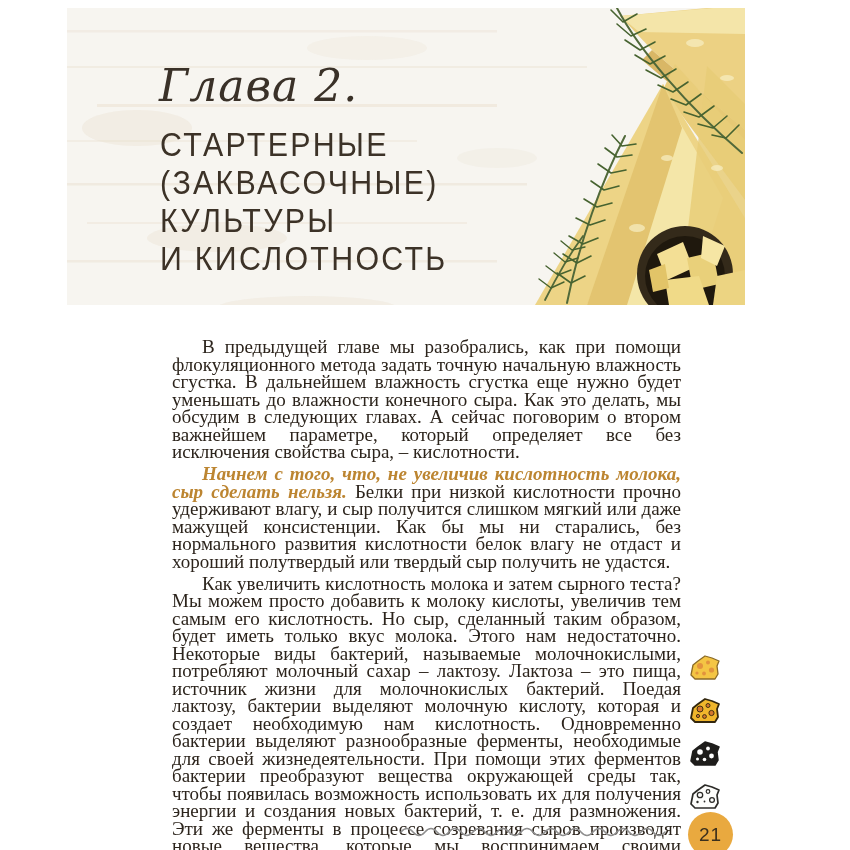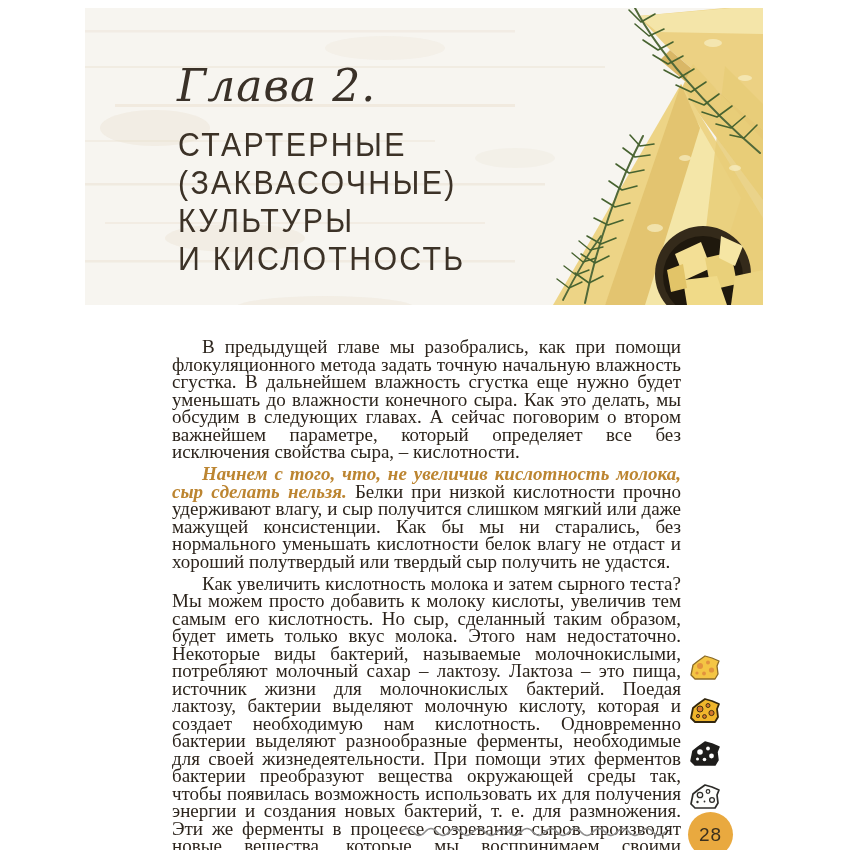--- a/index.html
+++ b/index.html
@@ -2,21 +2,21 @@
 <html lang="ru"><head>
 <meta charset="utf-8">
 <style>
   * { margin:0; padding:0; box-sizing:border-box; }
   body { background:#ffffff; font-family:"Liberation Serif", serif; }
   .page {
     position:relative; width:850px; height:850px; background:#ffffff;
     overflow:hidden; margin:0 auto;
   }
   
-  .hero { position:absolute; left:85px; top:8px; width:678px; height:297px; }
+  .hero { position:absolute; left:67px; top:8px; width:678px; height:297px; }
   .hero-bg { position:absolute; left:0; top:0; width:678px; height:297px; display:block; }
   .chapter-script {
     position:absolute; left:92px; top:52px;
     font-family:"DejaVu Serif", serif; font-style:italic;
     font-size:44px; color:#3a3128; letter-spacing:1px;
   }
   .chapter-title {
     position:absolute; left:93px; top:118px;
     font-family:"Liberation Sans", sans-serif;
     font-size:33px; line-height:38px; color:#3c3227;
@@ -131,21 +131,21 @@
     <div class="chapter-title">
       <div>СТАРТЕРНЫЕ</div>
       <div>(ЗАКВАСОЧНЫЕ)</div>
       <div>КУЛЬТУРЫ</div>
       <div>И КИСЛОТНОСТЬ</div>
     </div>
   </div>
 
   <div class="body-text">
     <p><span>В предыдущей главе мы разобрались, как при помощи флокуляционного метода задать точную начальную влажность сгустка. В дальнейшем влажность сгустка еще нужно будет уменьшать до влажности конечного сыра. Как это делать, мы обсудим в следующих главах. А сейчас поговорим о втором важнейшем параметре, который определяет все без исключения свойства сыра, – кислотности.</span></p>
-    <p><span class="lead">Начнем с того, что, не увеличив кислотность молока, сыр сделать нельзя.</span> <span>Белки при низкой кислотности прочно удерживают влагу, и сыр получится слишком мягкий или даже мажущей консистенции. Как бы мы ни старались, без нормального уменьшать кислотности белок влагу не отдаст и хороший полутвердый или твердый сыр получить не удастся.</span></p>
+    <p><span class="lead">Начнем с того, что, не увеличив кислотность молока, сыр сделать нельзя.</span> <span>Белки при низкой кислотности прочно удерживают влагу, и сыр получится слишком мягкий или даже мажущей консистенции. Как бы мы ни старались, без нормального развития кислотности белок влагу не отдаст и хороший полутвердый или твердый сыр получить не удастся.</span></p>
     <p><span>Как увеличить кислотность молока и затем сырного теста? Мы можем просто добавить к молоку кислоты, увеличив тем самым его кислотность. Но сыр, сделанный таким образом, будет иметь только вкус молока. Этого нам недостаточно. Некоторые виды бактерий, называемые молочнокислыми, потребляют молочный сахар – лактозу. Лактоза – это пища, источник жизни для молочнокислых бактерий. Поедая лактозу, бактерии выделяют молочную кислоту, которая и создает необходимую нам кислотность. Одновременно бактерии выделяют разнообразные ферменты, необходимые для своей жизнедеятельности. При помощи этих ферментов бактерии преобразуют вещества окружающей среды так, чтобы появилась возможность использовать их для получения энергии и создания новых бактерий, т. е. для размножения. Эти же ферменты в процессе созревания сыров производят новые вещества, которые мы воспринимаем своими вкусовыми и ароматическими рецепторами как вкусы и ароматы сыров. Для того чтобы не только получить необходимую нам кислотность, но и сыр с хорошим ароматическим и вкусовым букетом, необходимо использование молочнокислых</span></p>
   </div>
 
   <div class="icon-col">
     <svg width="34" height="30" viewBox="0 0 34 30">
       <path d="M3,23 L5,13 L10,9 L17,4 L24,6 L31,9 L29,14 L30,22 L27,27 L7,27 Z" fill="#f4c544" stroke="#8a6a28" stroke-width="1.3" stroke-linejoin="round"></path>
       <circle cx="12" cy="14" r="3" fill="#e2933d"></circle>
       <circle cx="20" cy="10.5" r="2" fill="#e2933d"></circle>
       <circle cx="23.5" cy="18" r="2.6" fill="#e2933d"></circle>
       <circle cx="9" cy="21" r="1.6" fill="#e2933d"></circle>
@@ -174,16 +174,16 @@
       <circle cx="24" cy="19" r="2.4" fill="none" stroke="#2c2b28" stroke-width="1.3"></circle>
       <circle cx="9.5" cy="21" r="1.2" fill="#2c2b28"></circle>
       <circle cx="16.5" cy="20.5" r="0.9" fill="#2c2b28"></circle>
     </svg>
   </div>
 
   <svg class="wave" width="278" height="16" viewBox="0 0 278 16">
     <path d="M3,9 q6,-7 12,0 t12,0 t12,0 t12,0 t12,0 t12,0 t12,0 t12,0 t12,0 t12,0 t12,0 t12,0 t12,0 t12,0 t12,0 t12,0 t12,0 t12,0 t12,0 t12,0 t12,0 t12,0" fill="none" stroke="#8f8f8f" stroke-width="1.5" stroke-linecap="round"></path>
   </svg>
   <div class="badge">
-    <span>28</span>
+    <span>21</span>
   </div>
 
 </div>
 
 </body></html>

